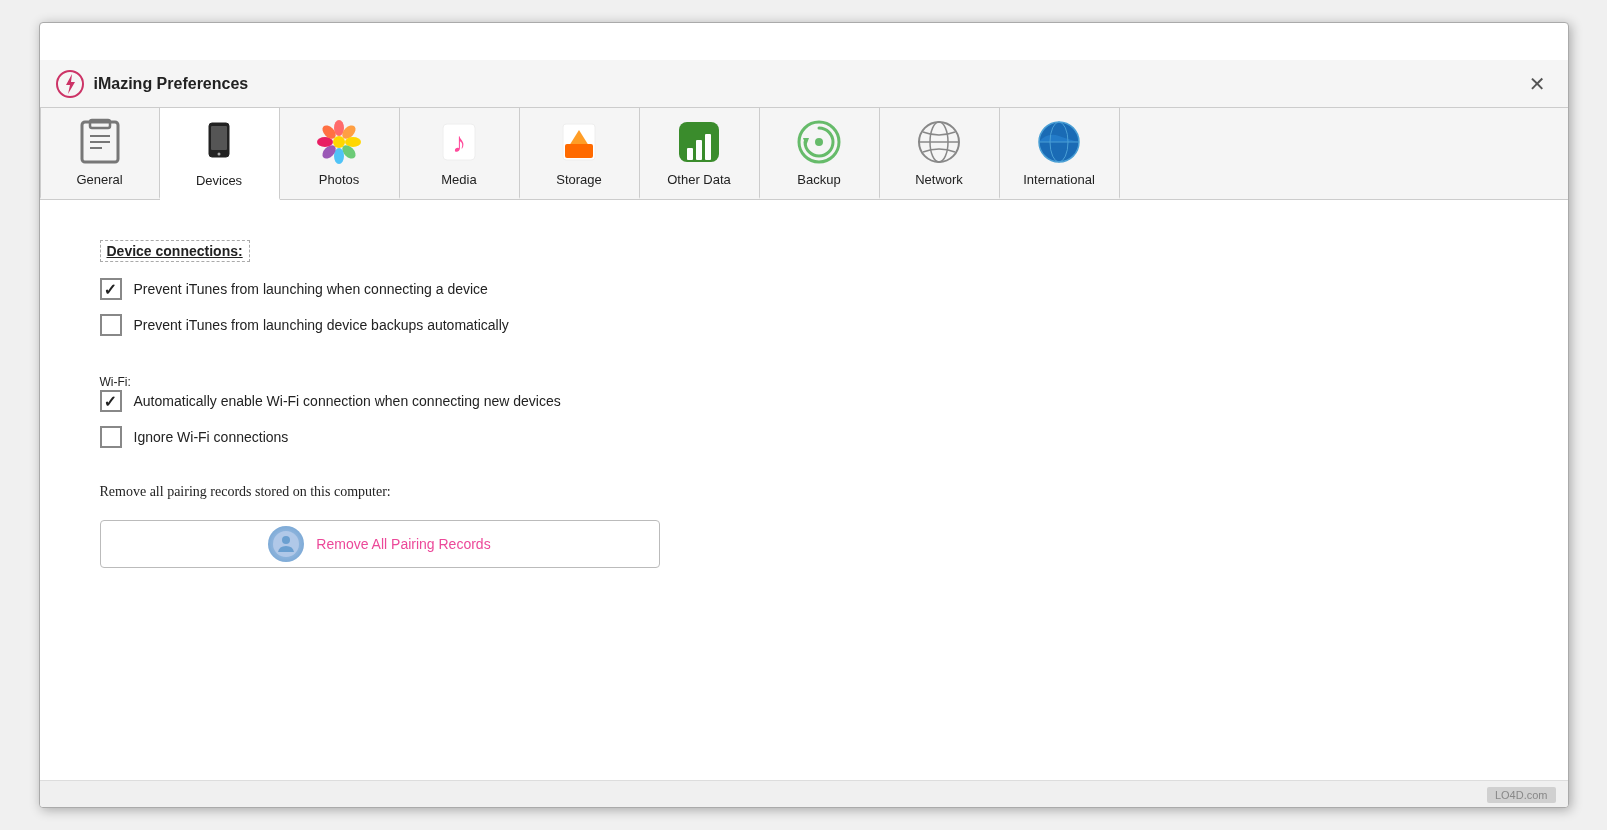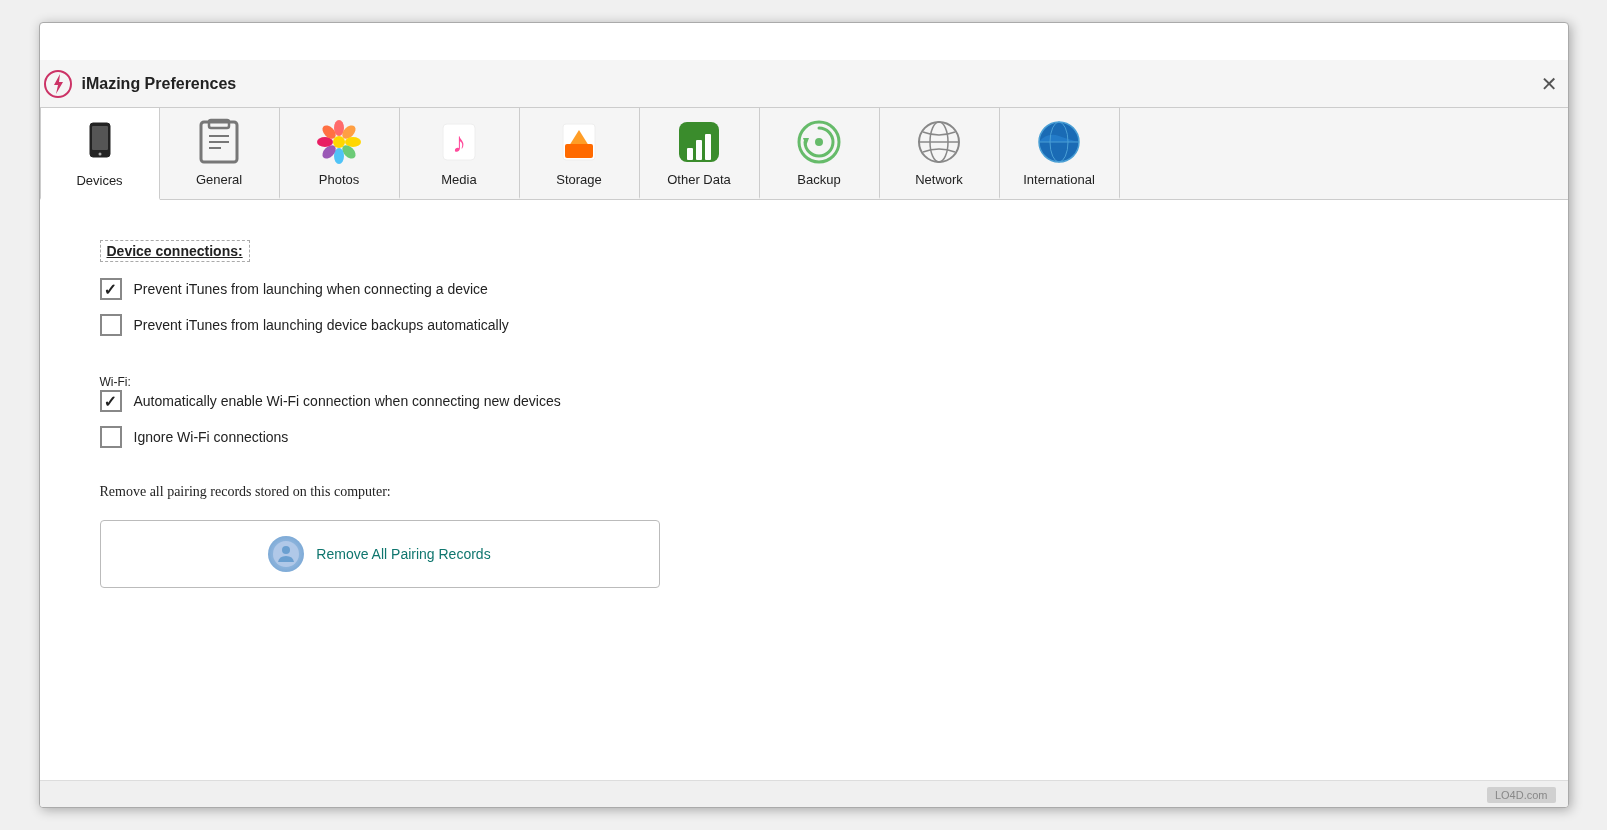--- a/index.html
+++ b/index.html
@@ -18,21 +18,21 @@
       border-radius: 4px;
       box-shadow: 2px 2px 12px rgba(0,0,0,0.3);
       overflow: hidden;
     }
     .title-bar {
       display: flex;
       align-items: center;
       justify-content: space-between;
       background: #f5f5f5;
       border-bottom: 1px solid #ccc;
-      padding: 8px 4px;
+      padding: 8px 16px;
       height: 48px;
       margin-top: 37px;
     }
     .title-bar-left {
       display: flex;
       align-items: center;
       gap: 10px;
     }
     .app-icon {
       width: 28px;
@@ -146,27 +146,27 @@
       color: #222;
       margin-bottom: 20px;
       font-family: Liberation Serif, serif;
     }
     .remove-btn {
       display: flex;
       align-items: center;
       justify-content: center;
       gap: 12px;
       width: 560px;
-      height: 68px;
+      height: 48px;
       border: 1px solid #bbb;
       border-radius: 4px;
       background: #fff;
       cursor: pointer;
       font-size: 14px;
-      color: #0f766e;
+      color: #ec4899;
     }
     .remove-btn-icon {
       width: 36px; height: 36px;
       border-radius: 50%;
       background: radial-gradient(circle, #b0c8e8, #6a9fd0);
       display: flex; align-items: center; justify-content: center;
       font-size: 18px;
     }
     .window-wrapper {
       position: relative;
@@ -185,42 +185,42 @@
           <circle cx="14" cy="14" r="13" fill="none" stroke="#cc3366" stroke-width="2"></circle>
           <path d="M16 4 L10 15 L14 15 L12 24 L19 12 L15 12 Z" fill="#cc3366"></path>
         </svg>
         <span class="title-text">iMazing Preferences</span>
       </div>
       <button class="close-btn">✕</button>
     </div>
 
     <div class="tabs">
 
-      <div class="tab active">
-        <div class="tab-icon">
-          <svg width="48" height="48" viewBox="0 0 48 48">
-            <rect x="14" y="4" width="20" height="34" rx="3" fill="#222" stroke="#222" stroke-width="1"></rect>
-            <rect x="16" y="7" width="16" height="24" rx="1" fill="#555"></rect>
-            <circle cx="24" cy="35" r="1.5" fill="#aaa"></circle>
-          </svg>
-        </div>
-        <span class="tab-label">Devices</span>
-      </div>
-
       <div class="tab">
         <div class="tab-icon">
           <svg width="48" height="48" viewBox="0 0 48 48">
             <rect x="6" y="4" width="36" height="40" rx="3" fill="none" stroke="#777" stroke-width="3"></rect>
             <rect x="14" y="2" width="20" height="8" rx="2" fill="none" stroke="#777" stroke-width="2.5" fill-opacity="0"></rect>
             <line x1="14" y1="18" x2="34" y2="18" stroke="#777" stroke-width="2"></line>
             <line x1="14" y1="24" x2="34" y2="24" stroke="#777" stroke-width="2"></line>
             <line x1="14" y1="30" x2="26" y2="30" stroke="#777" stroke-width="2"></line>
           </svg>
         </div>
         <span class="tab-label">General</span>
+      </div>
+
+      <div class="tab active">
+        <div class="tab-icon">
+          <svg width="48" height="48" viewBox="0 0 48 48">
+            <rect x="14" y="4" width="20" height="34" rx="3" fill="#222" stroke="#222" stroke-width="1"></rect>
+            <rect x="16" y="7" width="16" height="24" rx="1" fill="#555"></rect>
+            <circle cx="24" cy="35" r="1.5" fill="#aaa"></circle>
+          </svg>
+        </div>
+        <span class="tab-label">Devices</span>
       </div>
 
       <div class="tab">
         <div class="tab-icon">
           <svg width="48" height="48" viewBox="0 0 48 48">
 
             <circle cx="24" cy="24" r="5" fill="#FFD700"></circle>
             <ellipse cx="24" cy="10" rx="5" ry="8" fill="#FF6B6B" transform="rotate(0 24 24)"></ellipse>
             <ellipse cx="24" cy="10" rx="5" ry="8" fill="#FF9F43" transform="rotate(45 24 24)"></ellipse>
             <ellipse cx="24" cy="10" rx="5" ry="8" fill="#FFD700" transform="rotate(90 24 24)"></ellipse>

